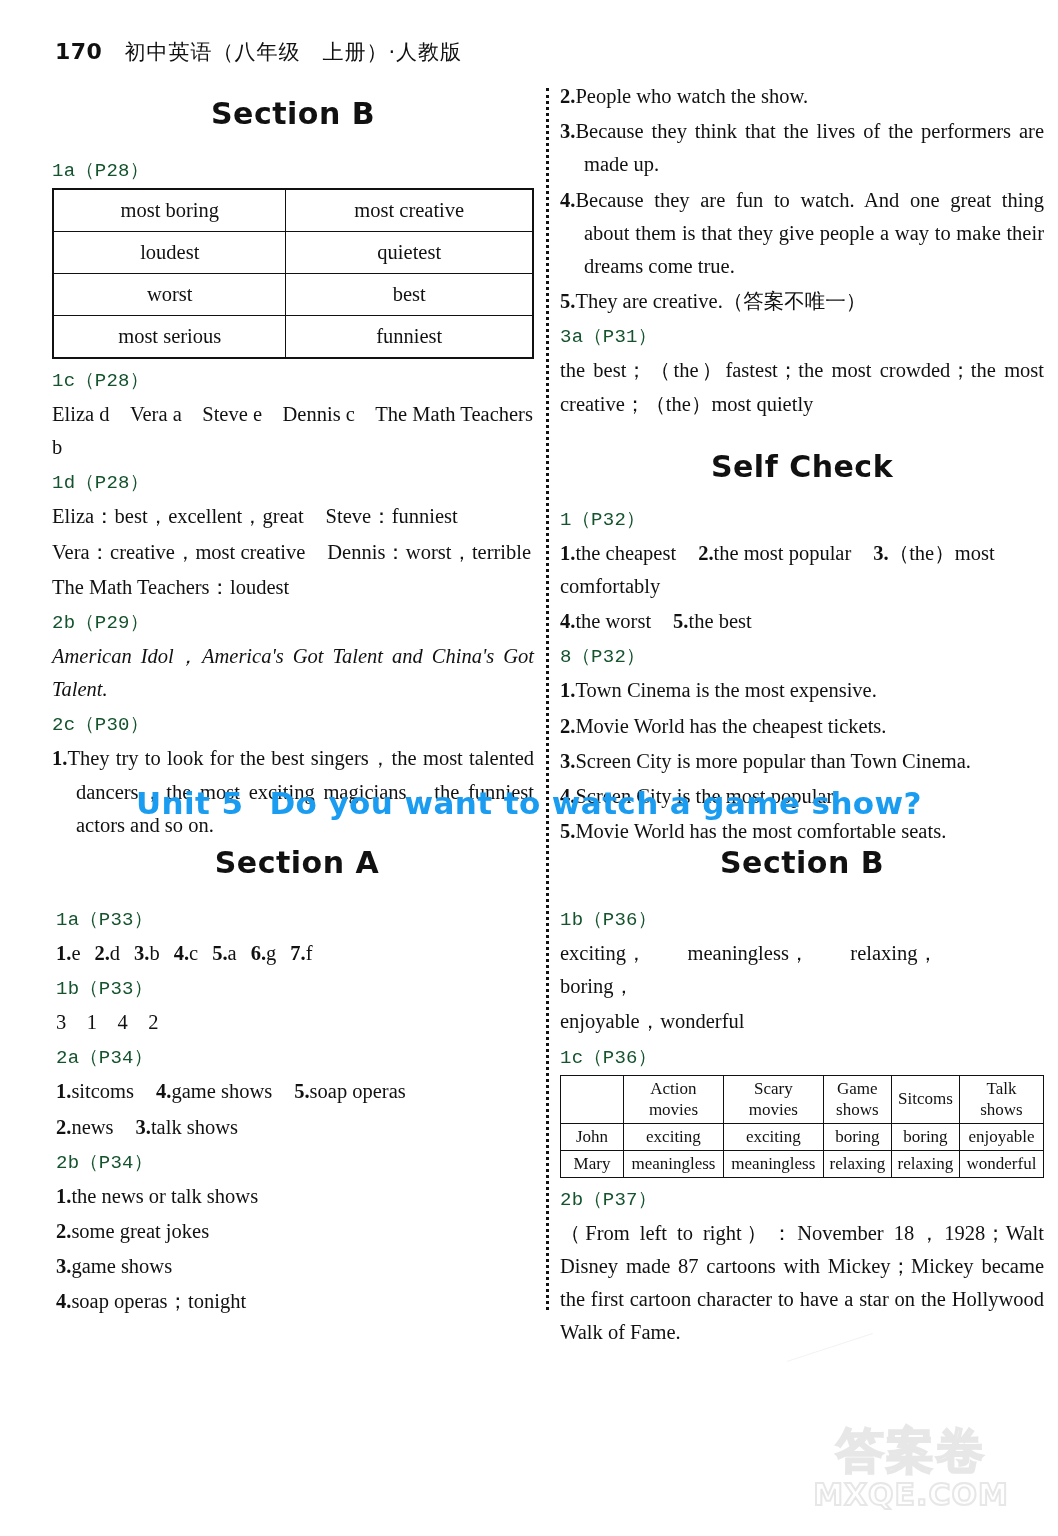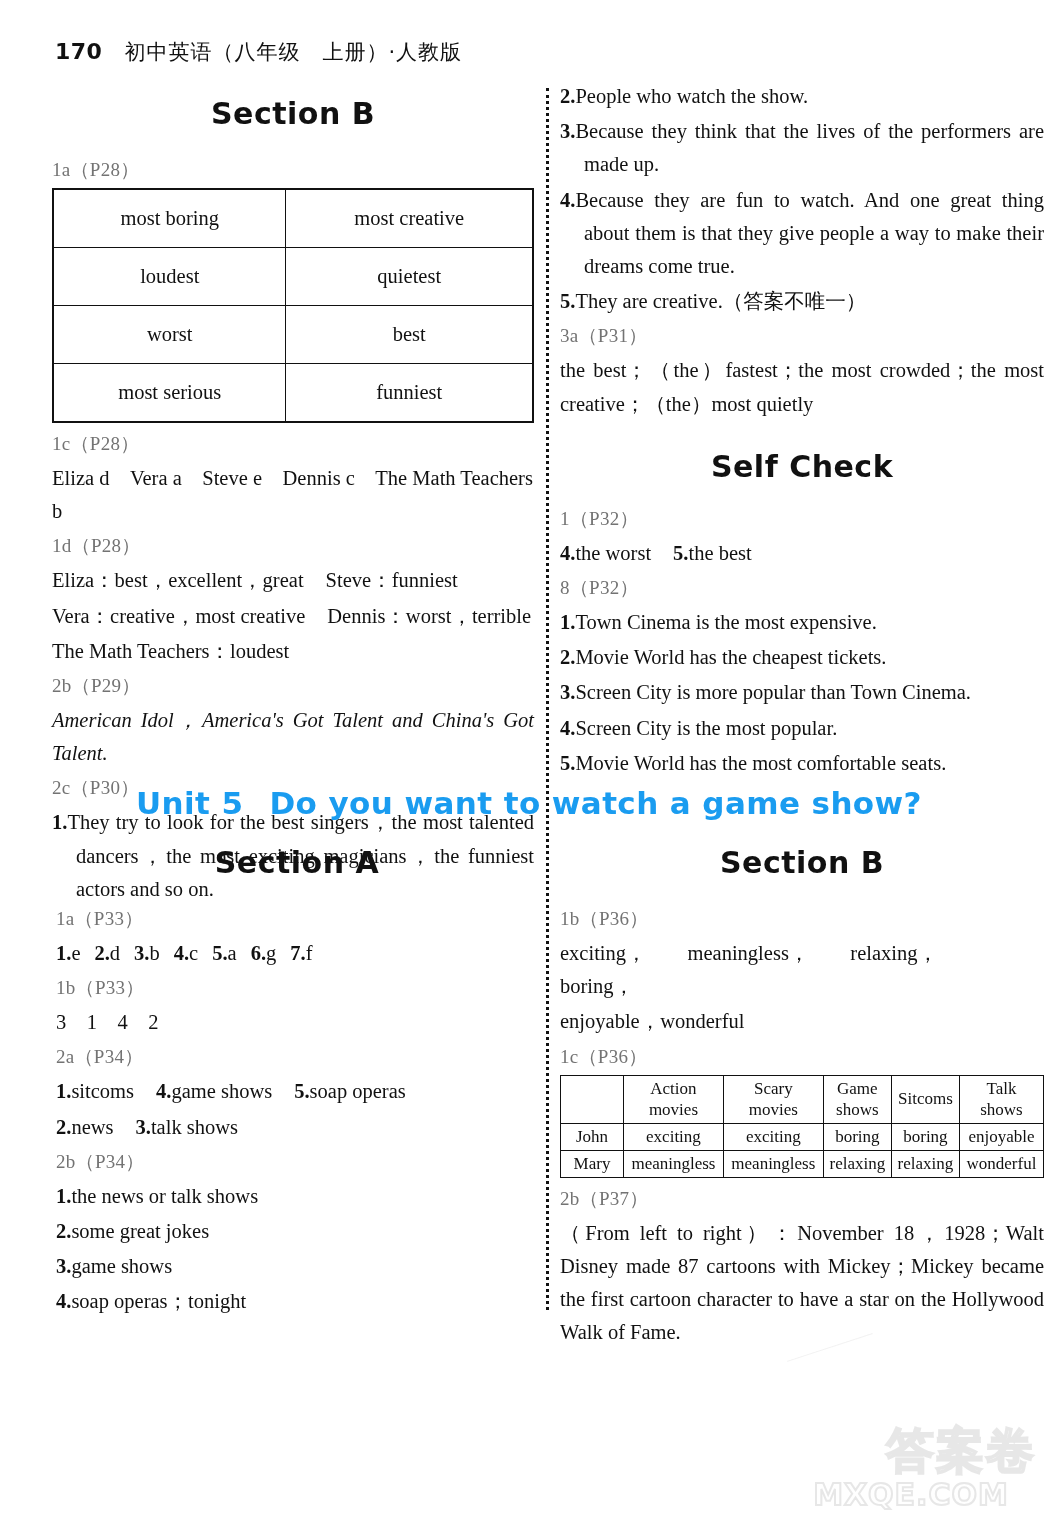--- a/index.html
+++ b/index.html
@@ -83,23 +83,23 @@
     font-weight: 700;
     font-size: 31px;
     color: #1a9cf0;
     letter-spacing: 0.4px;
     white-space: nowrap;
   }
   .unit-banner .unit-no { margin-right: 26px; }
 
   
   .ref {
-    font-family: Liberation Serif, serif;
+    font-family: Liberation Mono, monospace;
     font-size: 19px;
-    color: #737373;
+    color: #14532d;
     margin: 5px 0 5px 0;
     letter-spacing: 0.3px;
   }
 
   
   .line {
     font-size: 20.5px;
     line-height: 1.62;
     margin: 0 0 2px 0;
     color: #111;
@@ -126,21 +126,21 @@
     margin: 4px 0 8px 0;
   }
   table.doc-table td, table.doc-table th {
     border: 1.4px solid #111;
     text-align: center;
     font-size: 20.5px;
     font-weight: 400;
     padding: 7px 4px;
   }
   table.table-1a { border: 2px solid #111; }
-  table.table-1a td { padding: 17px 4px; }
+  table.table-1a td { padding: 9px 4px; }
 
   table.table-1c { margin-top: 2px; border: 1.6px solid #111; }
   table.table-1c td, table.table-1c th {
     font-size: 17px;
     padding: 2px 2px;
     line-height: 1.28;
   }
   table.table-1c .hdr-stack { white-space: pre-line; }
   table.table-1c .c-name { width: 58px; }
 
@@ -154,21 +154,21 @@
     pointer-events: none;
     opacity: 0.85;
   }
   .wm-cn {
     font-family: "DejaVu Sans", "Liberation Sans", sans-serif;
     font-weight: 700;
     font-size: 48px;
     color: transparent;
     -webkit-text-stroke: 2px #e3e3e3;
     letter-spacing: 2px;
-    text-align: right;
+    text-align: center;
     line-height: 1;
   }
   .wm-en {
     font-family: "DejaVu Sans", "Liberation Sans", sans-serif;
     font-weight: 700;
     font-size: 30px;
     color: transparent;
     -webkit-text-stroke: 2px #e3e3e3;
     letter-spacing: 1px;
     text-align: center;
@@ -258,20 +258,23 @@
   <div class="line just hang2">
     <span class="num">5.</span><span>They are creative.（答案不唯一）</span>
   </div>
 
   <div class="ref">3a（P31）</div>
   <div class="line just">the best；（the）fastest；the most crowded；the most creative；（the）most quietly</div>
 
   <div class="section-title self-check">Self Check</div>
 
   <div class="ref">1（P32）</div>
+  <div class="line">
+    <span class="num">1.</span><span>the cheapest</span><span class="gap-md"></span><span class="num">2.</span><span>the most popular</span><span class="gap-md"></span><span class="num">3.</span><span>（the）most comfortably</span>
+  </div>
   <div class="line">
     <span class="num">4.</span><span>the worst</span><span class="gap-md"></span><span class="num">5.</span><span>the best</span>
   </div>
 
   <div class="ref">8（P32）</div>
   <div class="line hang2">
     <span class="num">1.</span><span>Town Cinema is the most expensive.</span>
   </div>
   <div class="line hang2">
     <span class="num">2.</span><span>Movie World has the cheapest tickets.</span>

